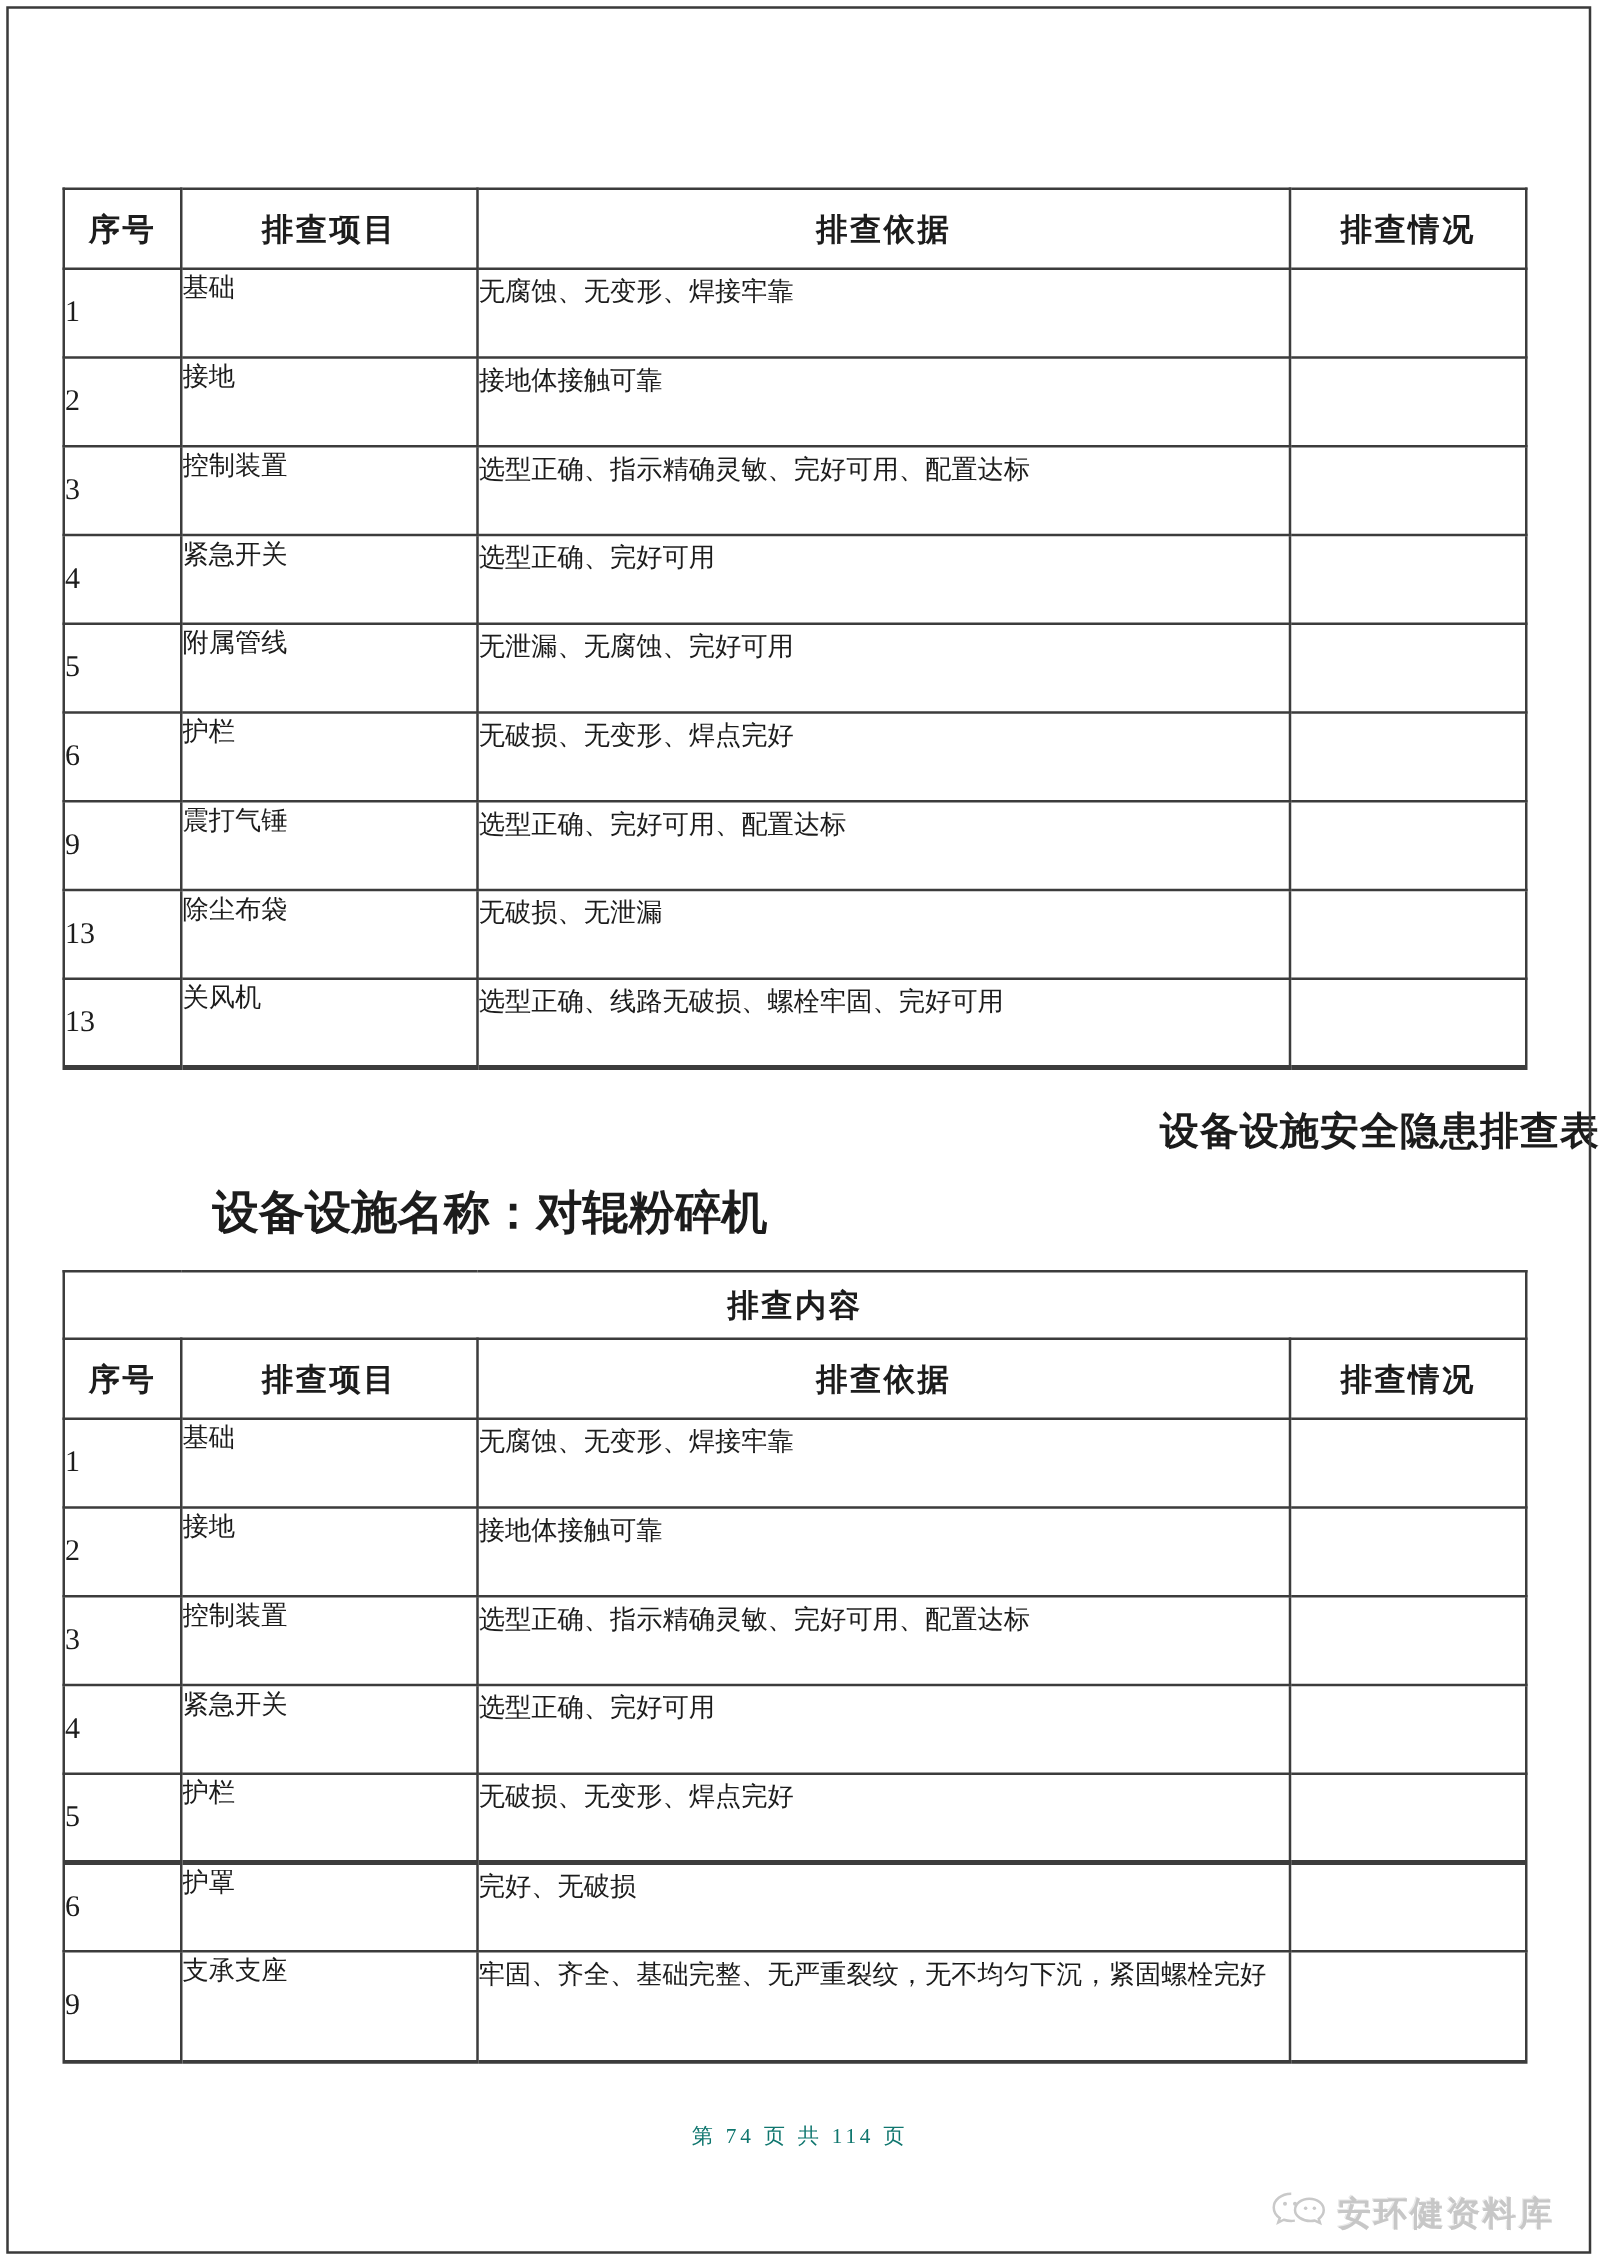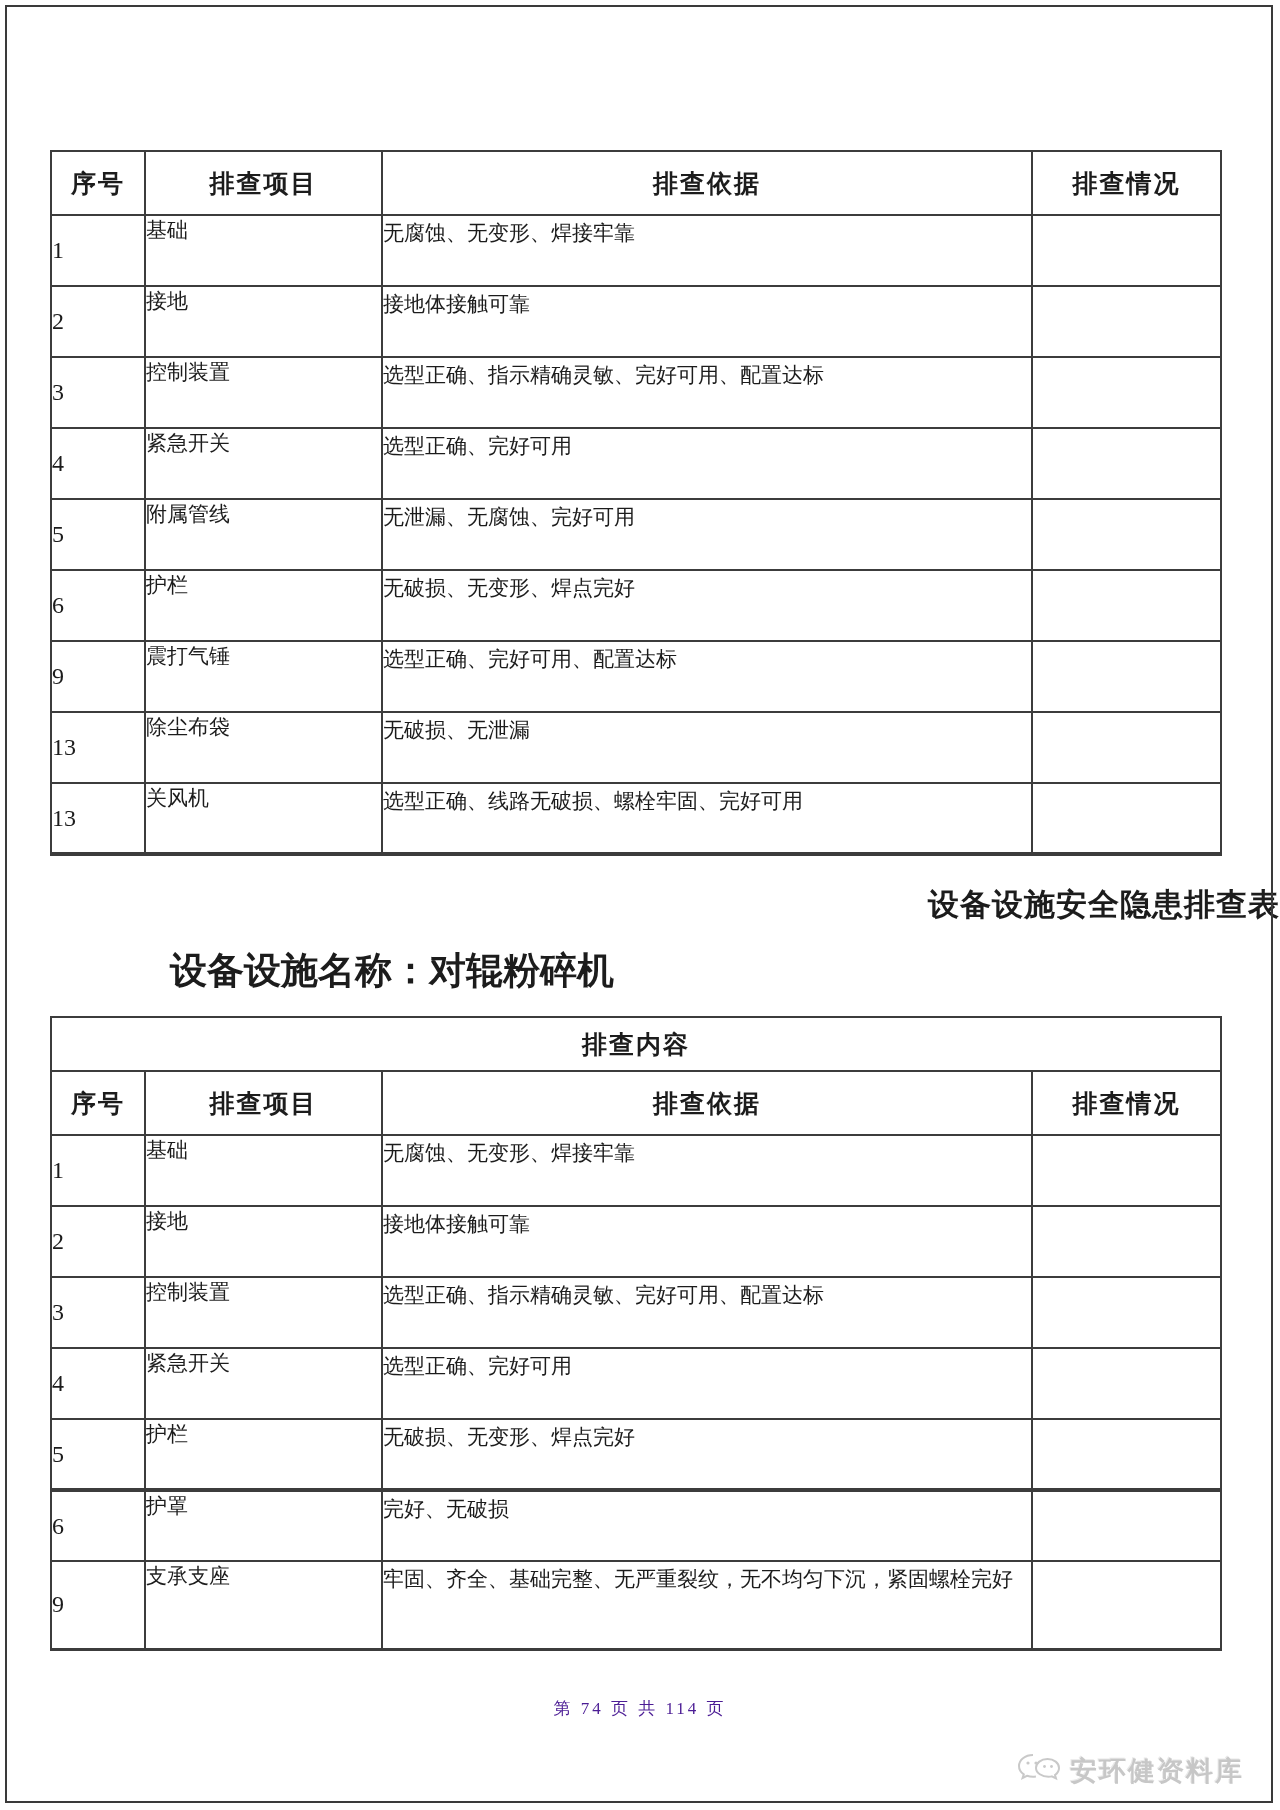--- a/index.html
+++ b/index.html
@@ -76,21 +76,21 @@
     margin-left:170px;
     font-size:37px;
     font-weight:bold;
     line-height:46px;
   }
   #table2{margin-top:22px;}
   .footer{
     margin-top:46px;
     text-align:center;
     font-size:17px;
-    color:#4c1d95;
+    color:#0f766e;
     letter-spacing:3px;
     font-family:"Liberation Serif","DejaVu Serif",serif;
   }
   .watermark{
     position:absolute;
     right:36px;
     bottom:20px;
     display:flex;
     align-items:center;
     gap:8px;

